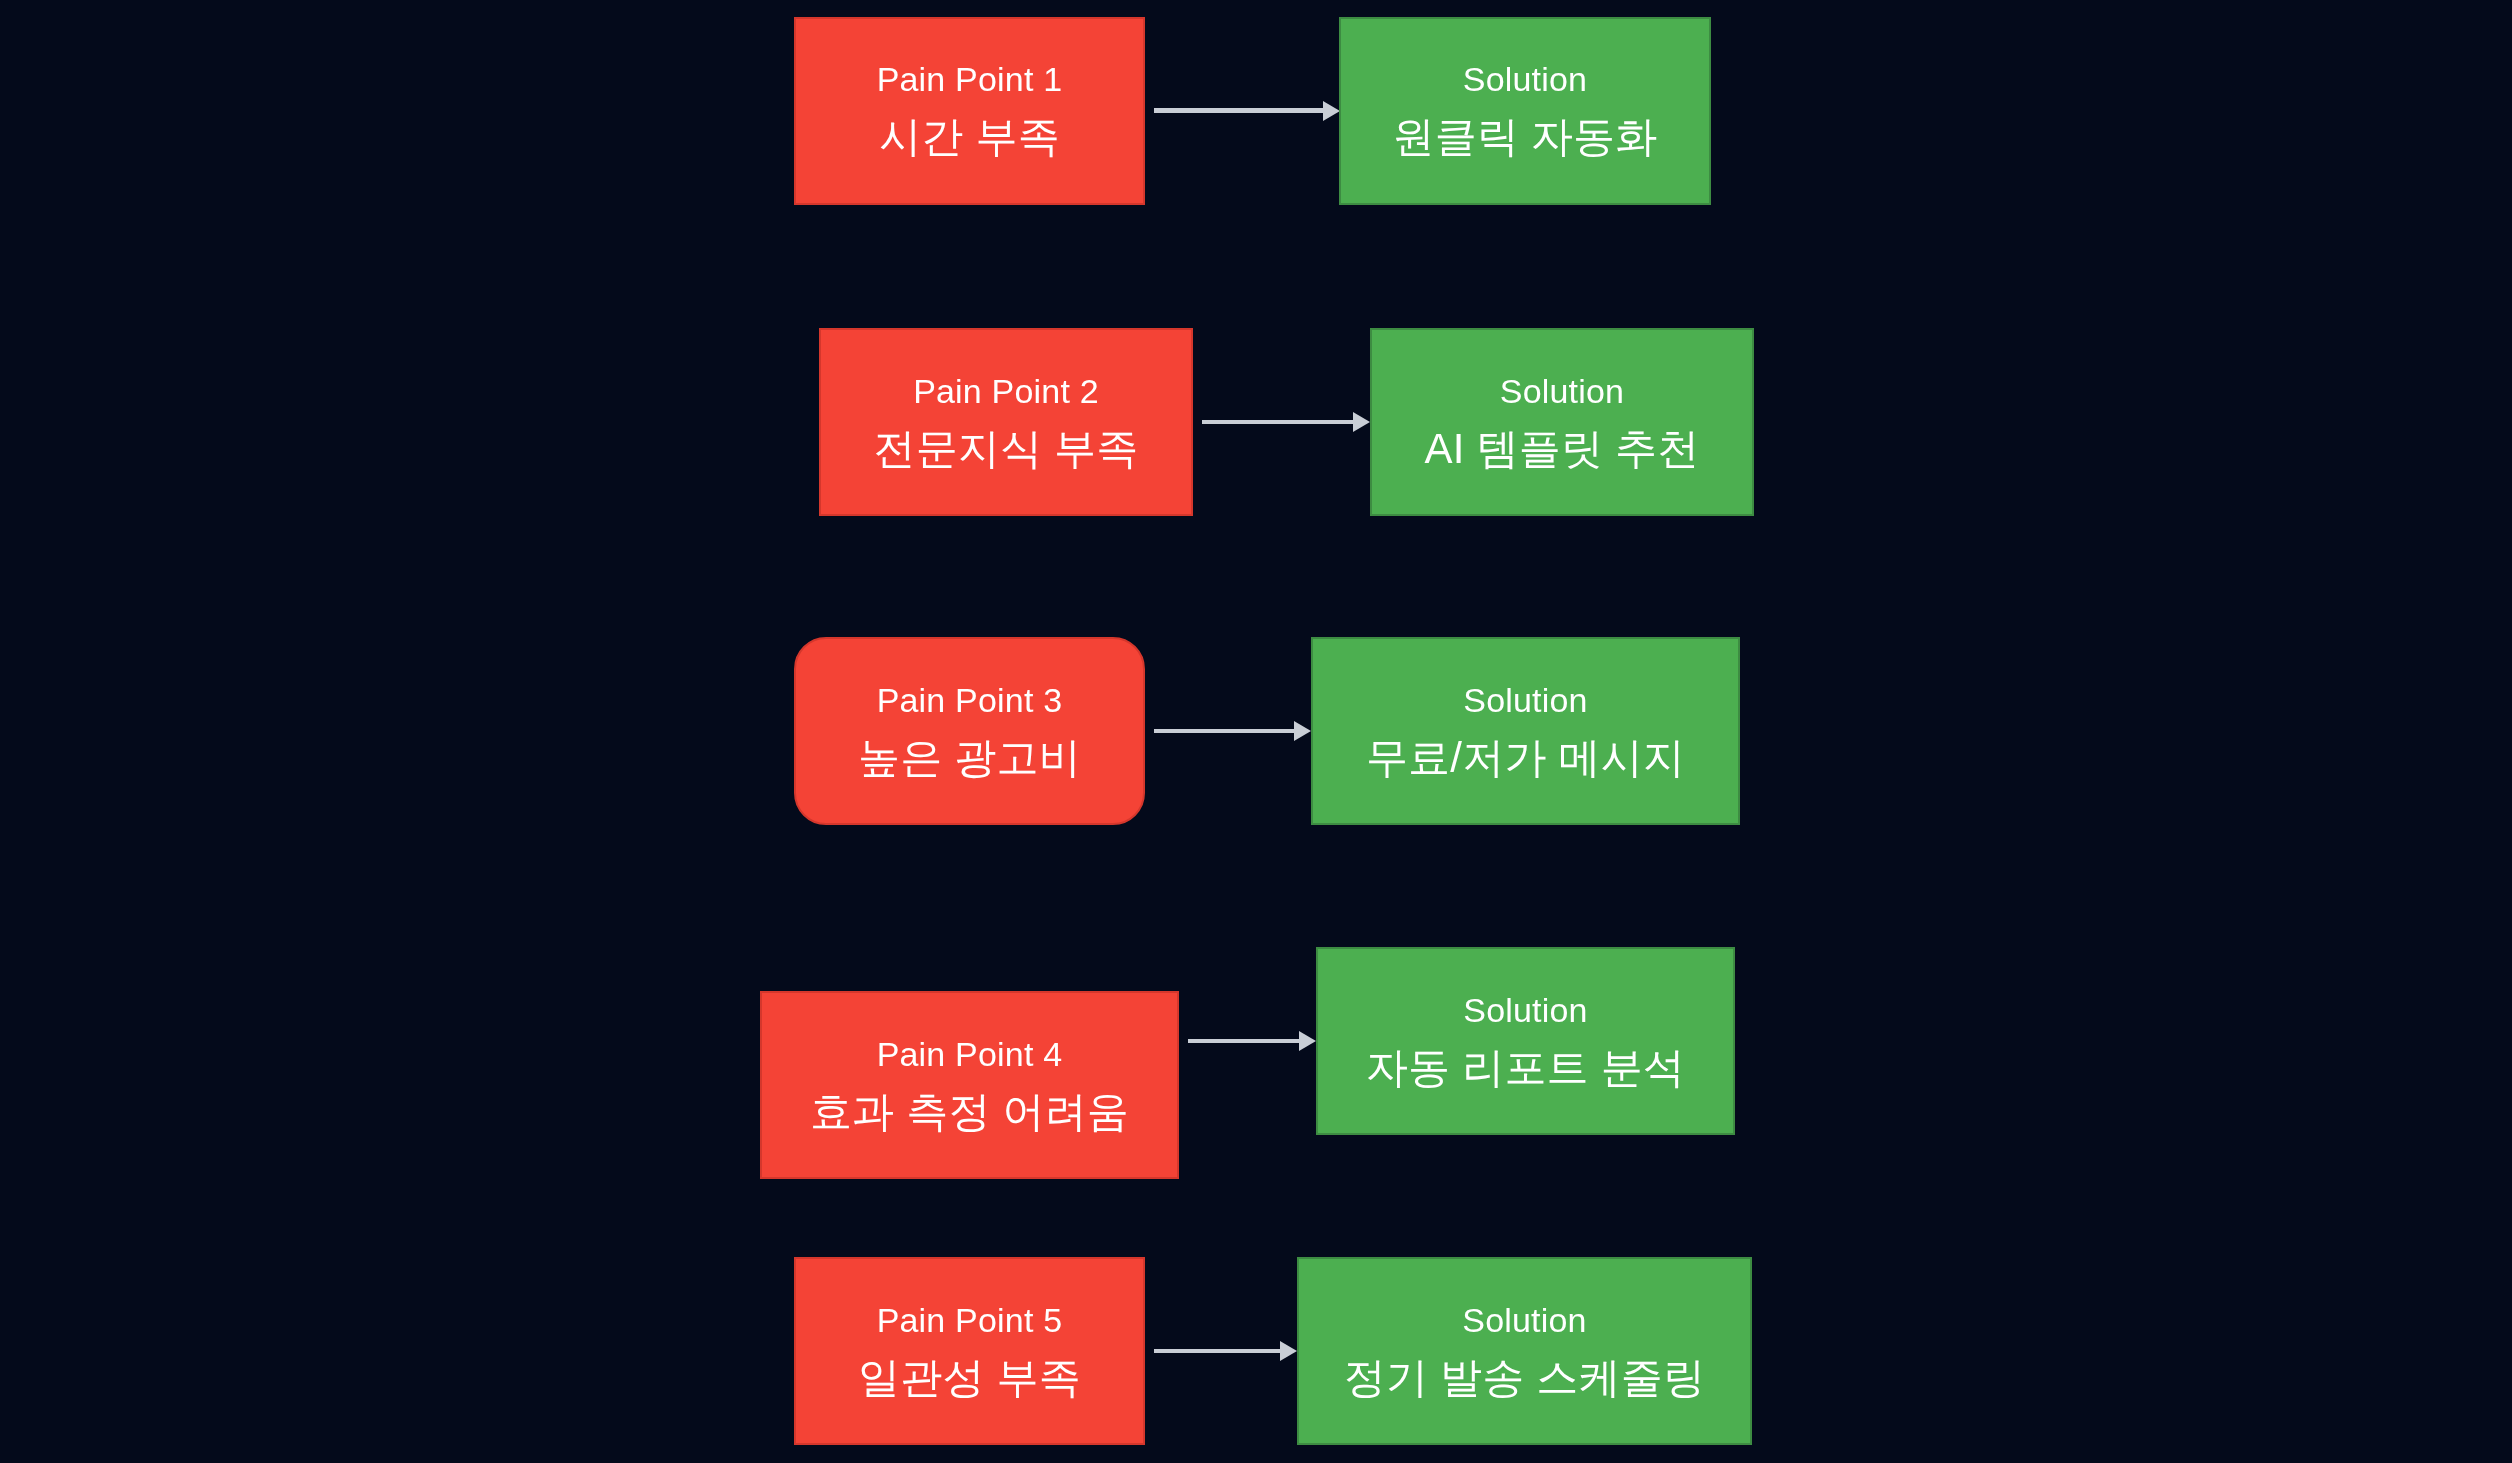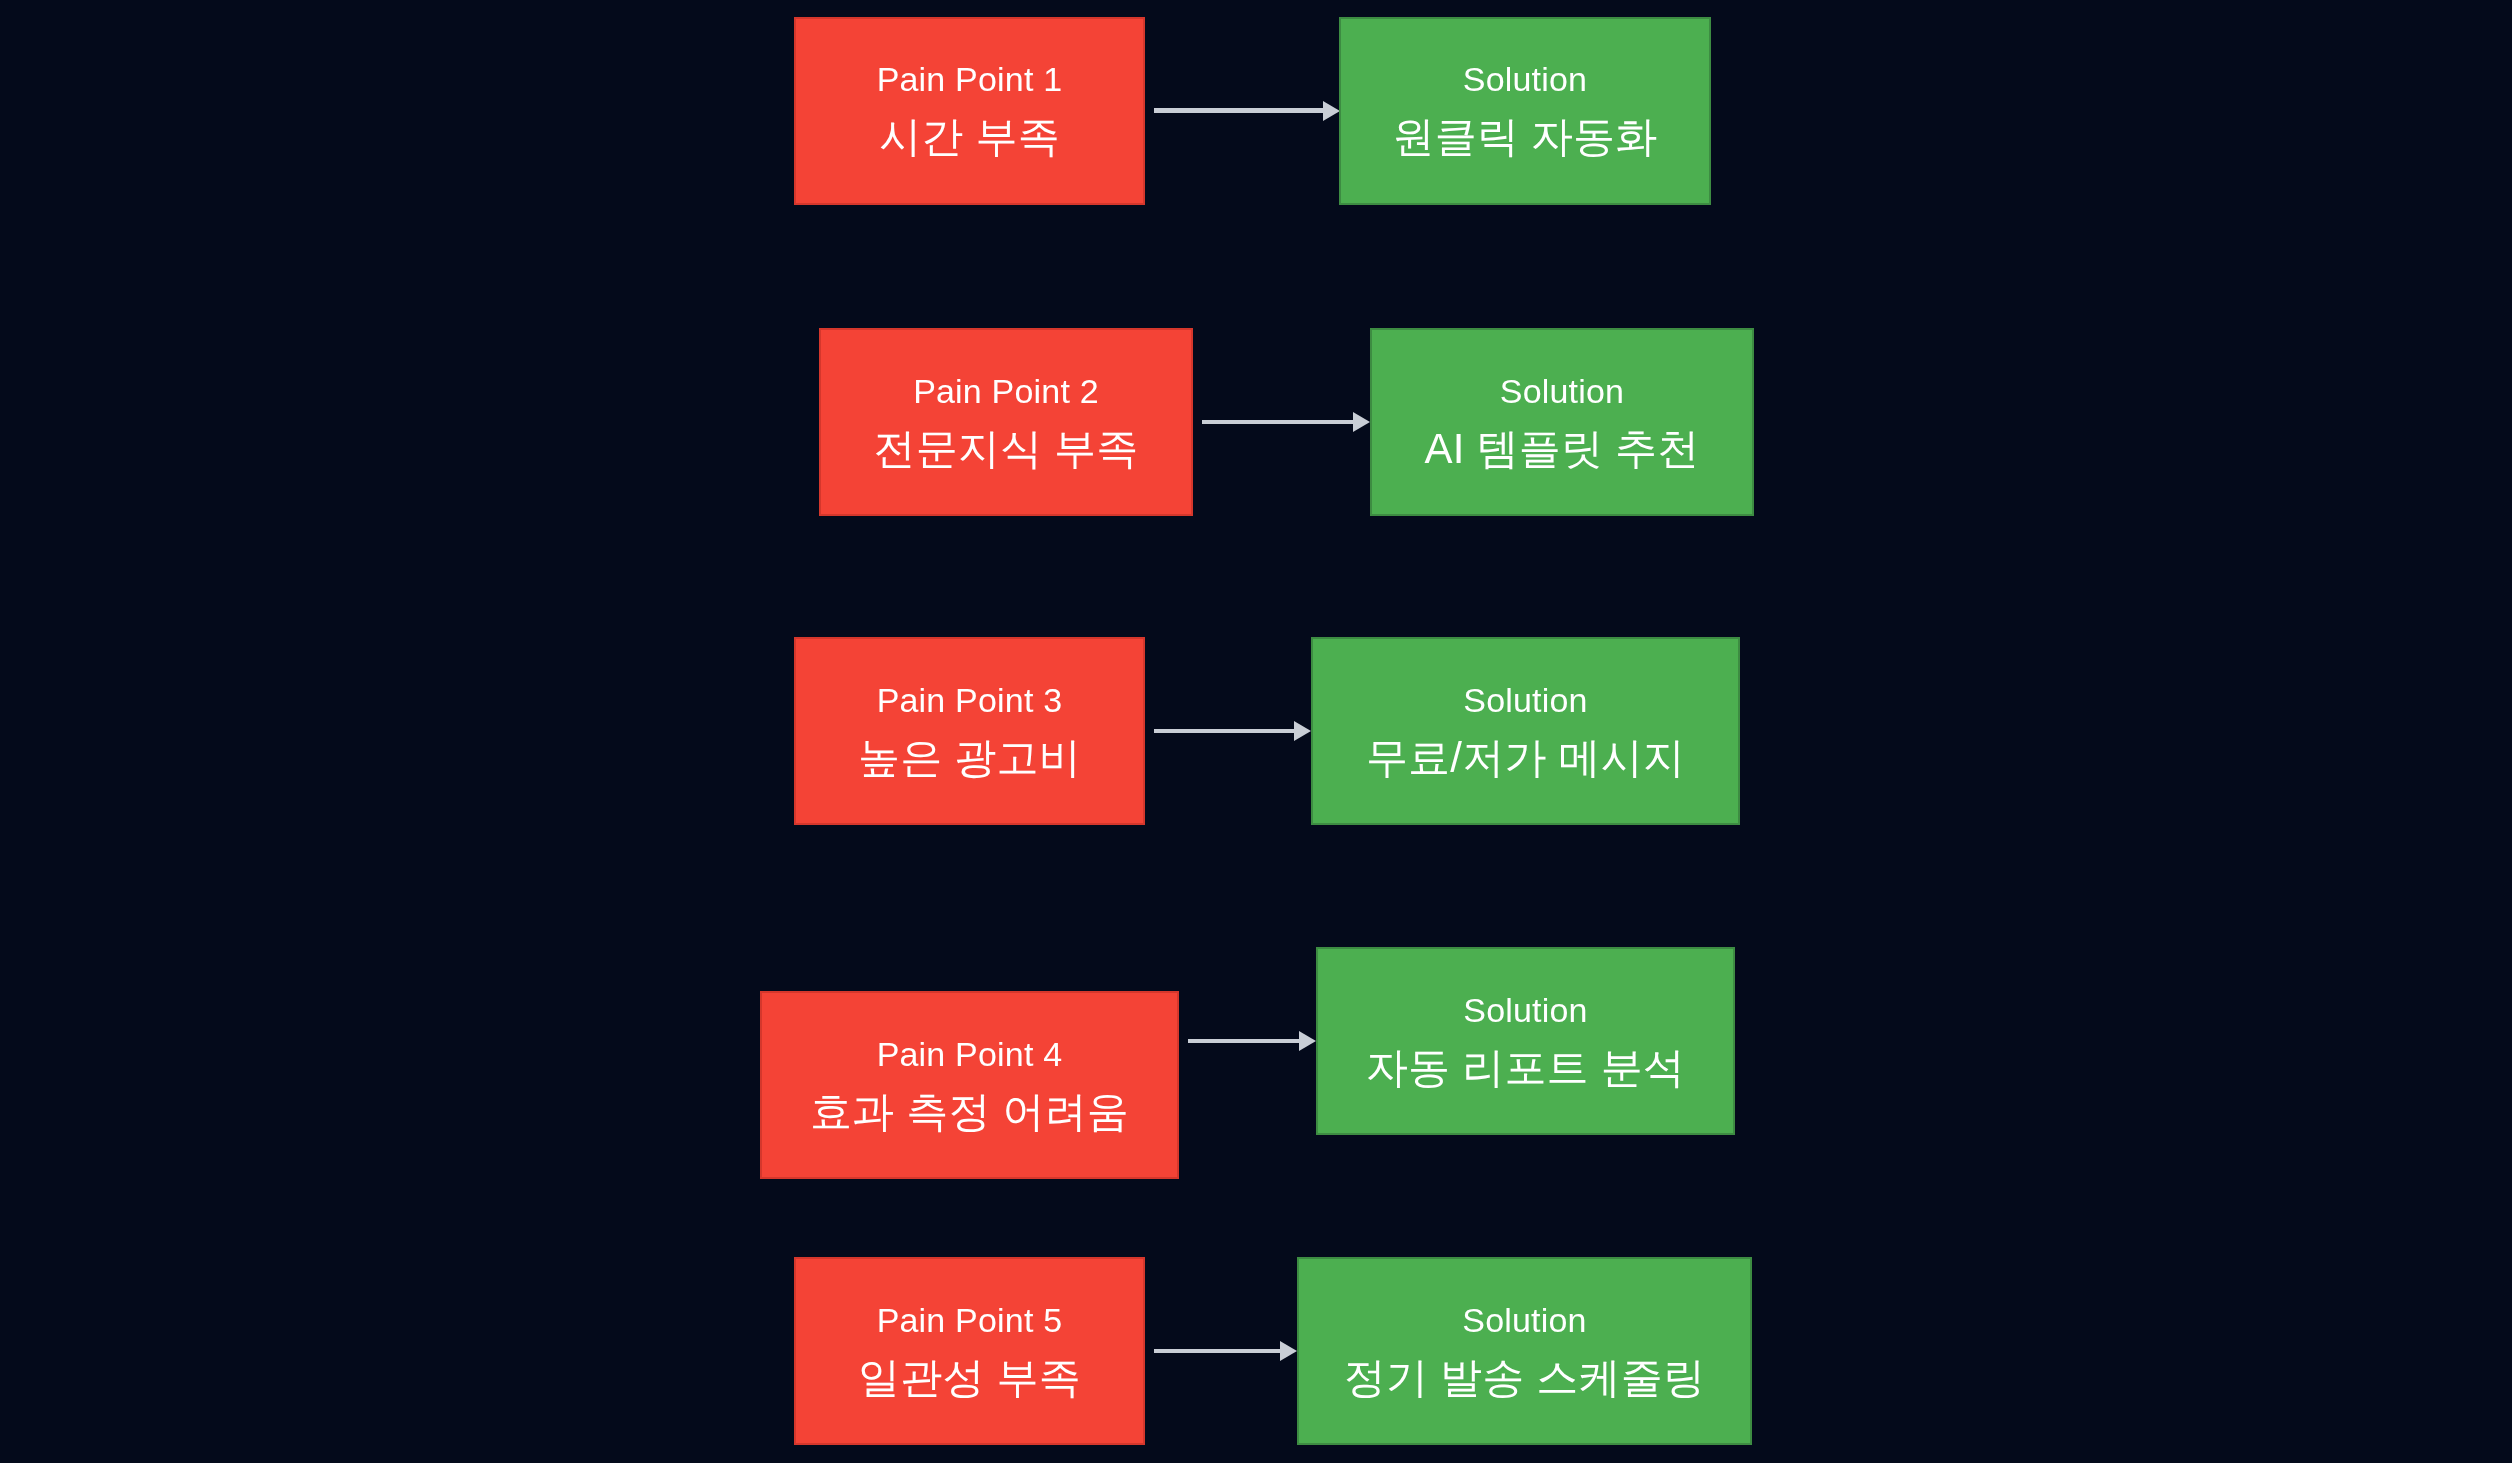--- a/index.html
+++ b/index.html
@@ -114,21 +114,21 @@
       <div class="shaft"></div>
       <div class="head"></div>
     </div>
     <div class="node solution" style="left:1334px; top:0px; width:384px; height:188px;">
       <span class="line1">Solution</span>
       <span class="line2">AI 템플릿 추천</span>
     </div>
   </div>
 
   <div class="flow-row" style="top:637px; height:188px;">
-    <div class="node pain" style="left:794px; top:0px; width:351px; height:188px;">
+    <div class="node pain" style="left:794px; top:0px; width:351px; height:188px;border-radius:32px;">
       <span class="line1">Pain Point 3</span>
       <span class="line2">높은 광고비</span>
     </div>
     <div class="arrow" style="left:1154px; top:84px; width:157px;">
       <div class="shaft"></div>
       <div class="head"></div>
     </div>
     <div class="node solution" style="left:1311px; top:0px; width:429px; height:188px;">
       <span class="line1">Solution</span>
       <span class="line2">무료/저가 메시지</span>

